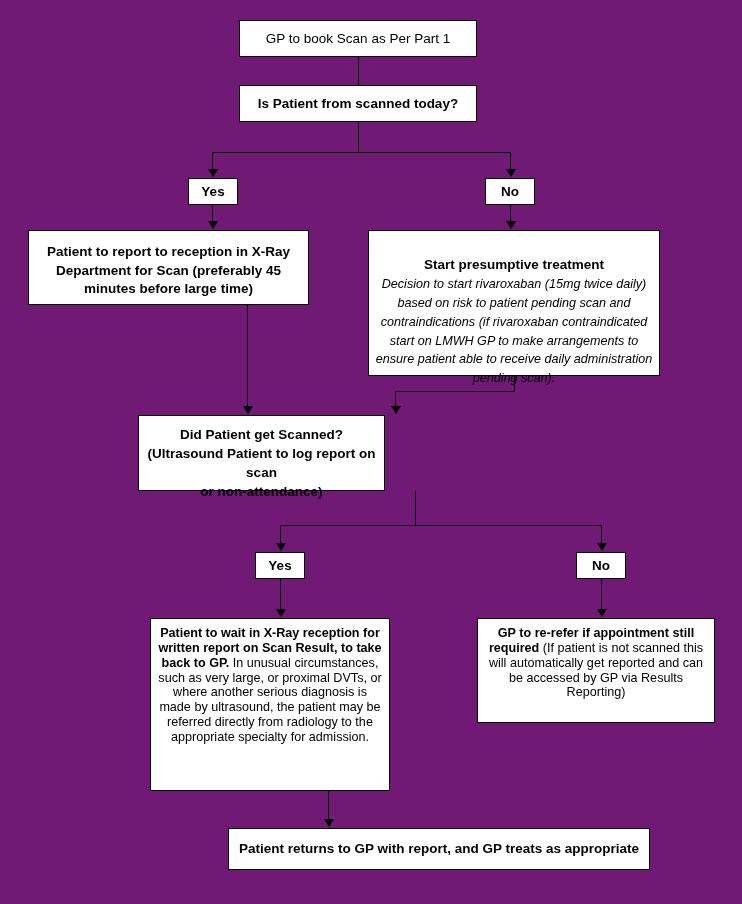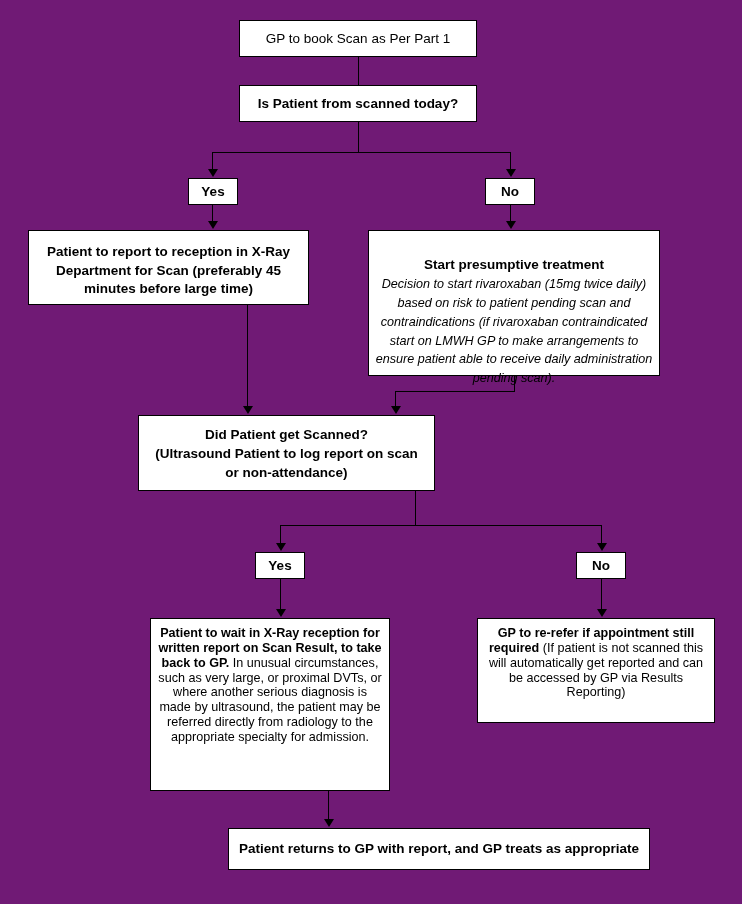--- a/index.html
+++ b/index.html
@@ -89,21 +89,21 @@
     </span>
   </div>
 
   <div class="box" style="left:368px; top:230px; width:292px; height:146px; align-items:flex-start; padding-top:24px;">
     <span class="txt">
       <span class="t-bold">Start presumptive treatment</span><br>
       <span class="t-small t-italic">Decision to start rivaroxaban (15mg twice daily) based on risk to patient pending scan and contraindications (if rivaroxaban contraindicated start on LMWH GP to make arrangements to ensure patient able to receive daily administration pending scan).</span>
     </span>
   </div>
 
-  <div class="box" style="left:138px; top:415px; width:297px; height:76px; align-items:flex-start; padding-top:9px;">
+  <div class="box" style="left:138px; top:415px; width:247px; height:76px; align-items:flex-start; padding-top:9px;">
     <span class="txt">
       <span class="t-bold">Did Patient get Scanned?</span><br>
       <span class="t-bold">(Ultrasound Patient to log report on scan</span><br>
       <span class="t-bold">or non-attendance)</span>
     </span>
   </div>
 
   <div class="box" style="left:255px; top:552px; width:50px; height:27px;">
     <span class="txt t-label">Yes</span>
   </div>

